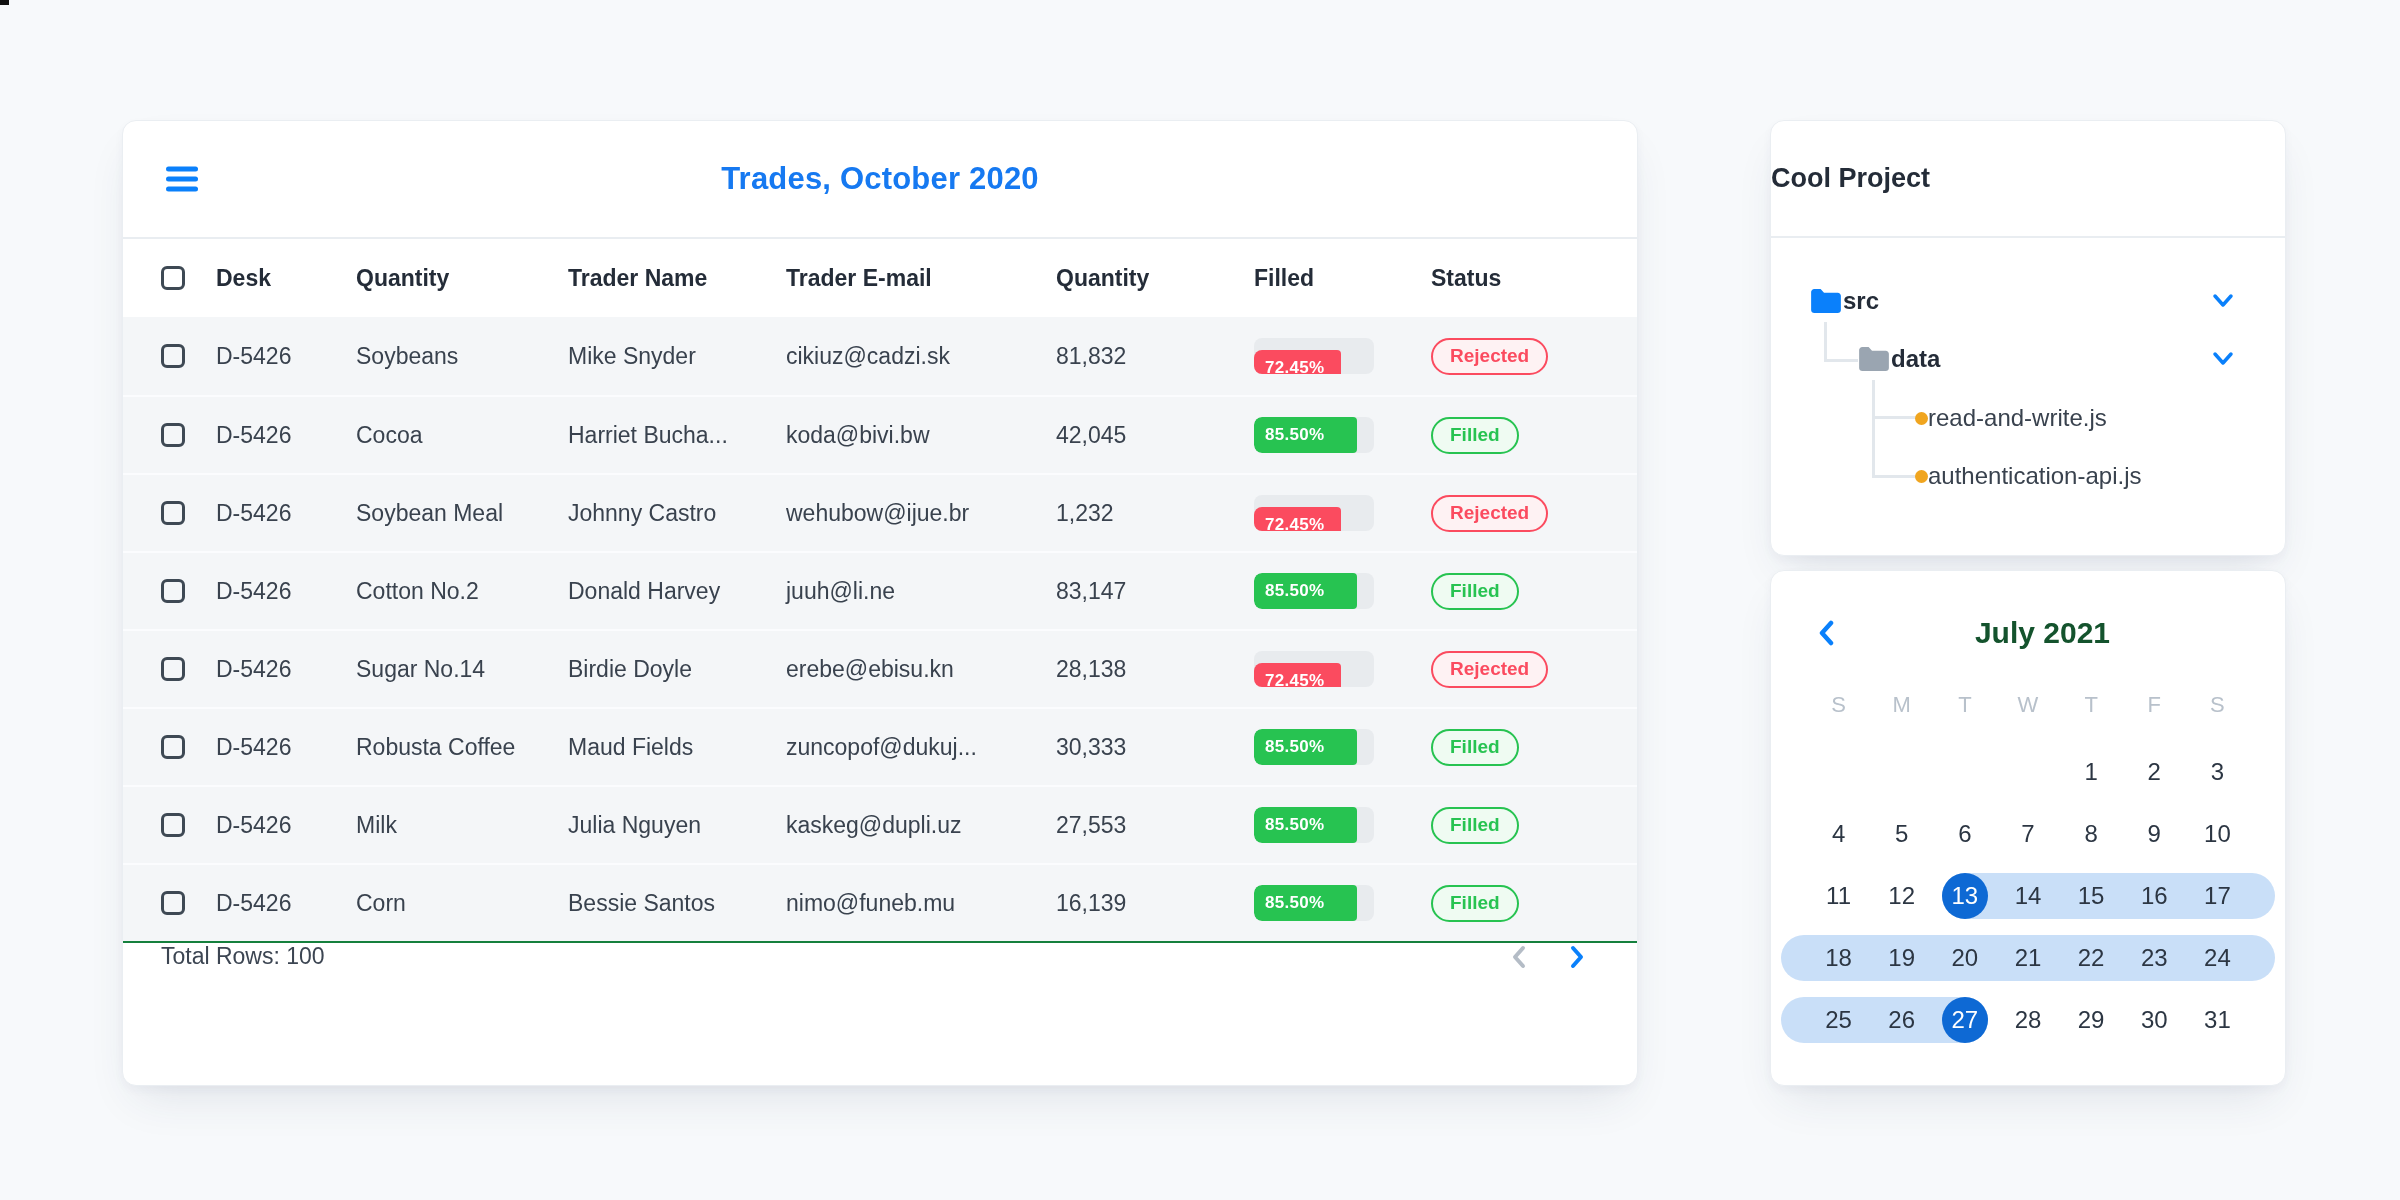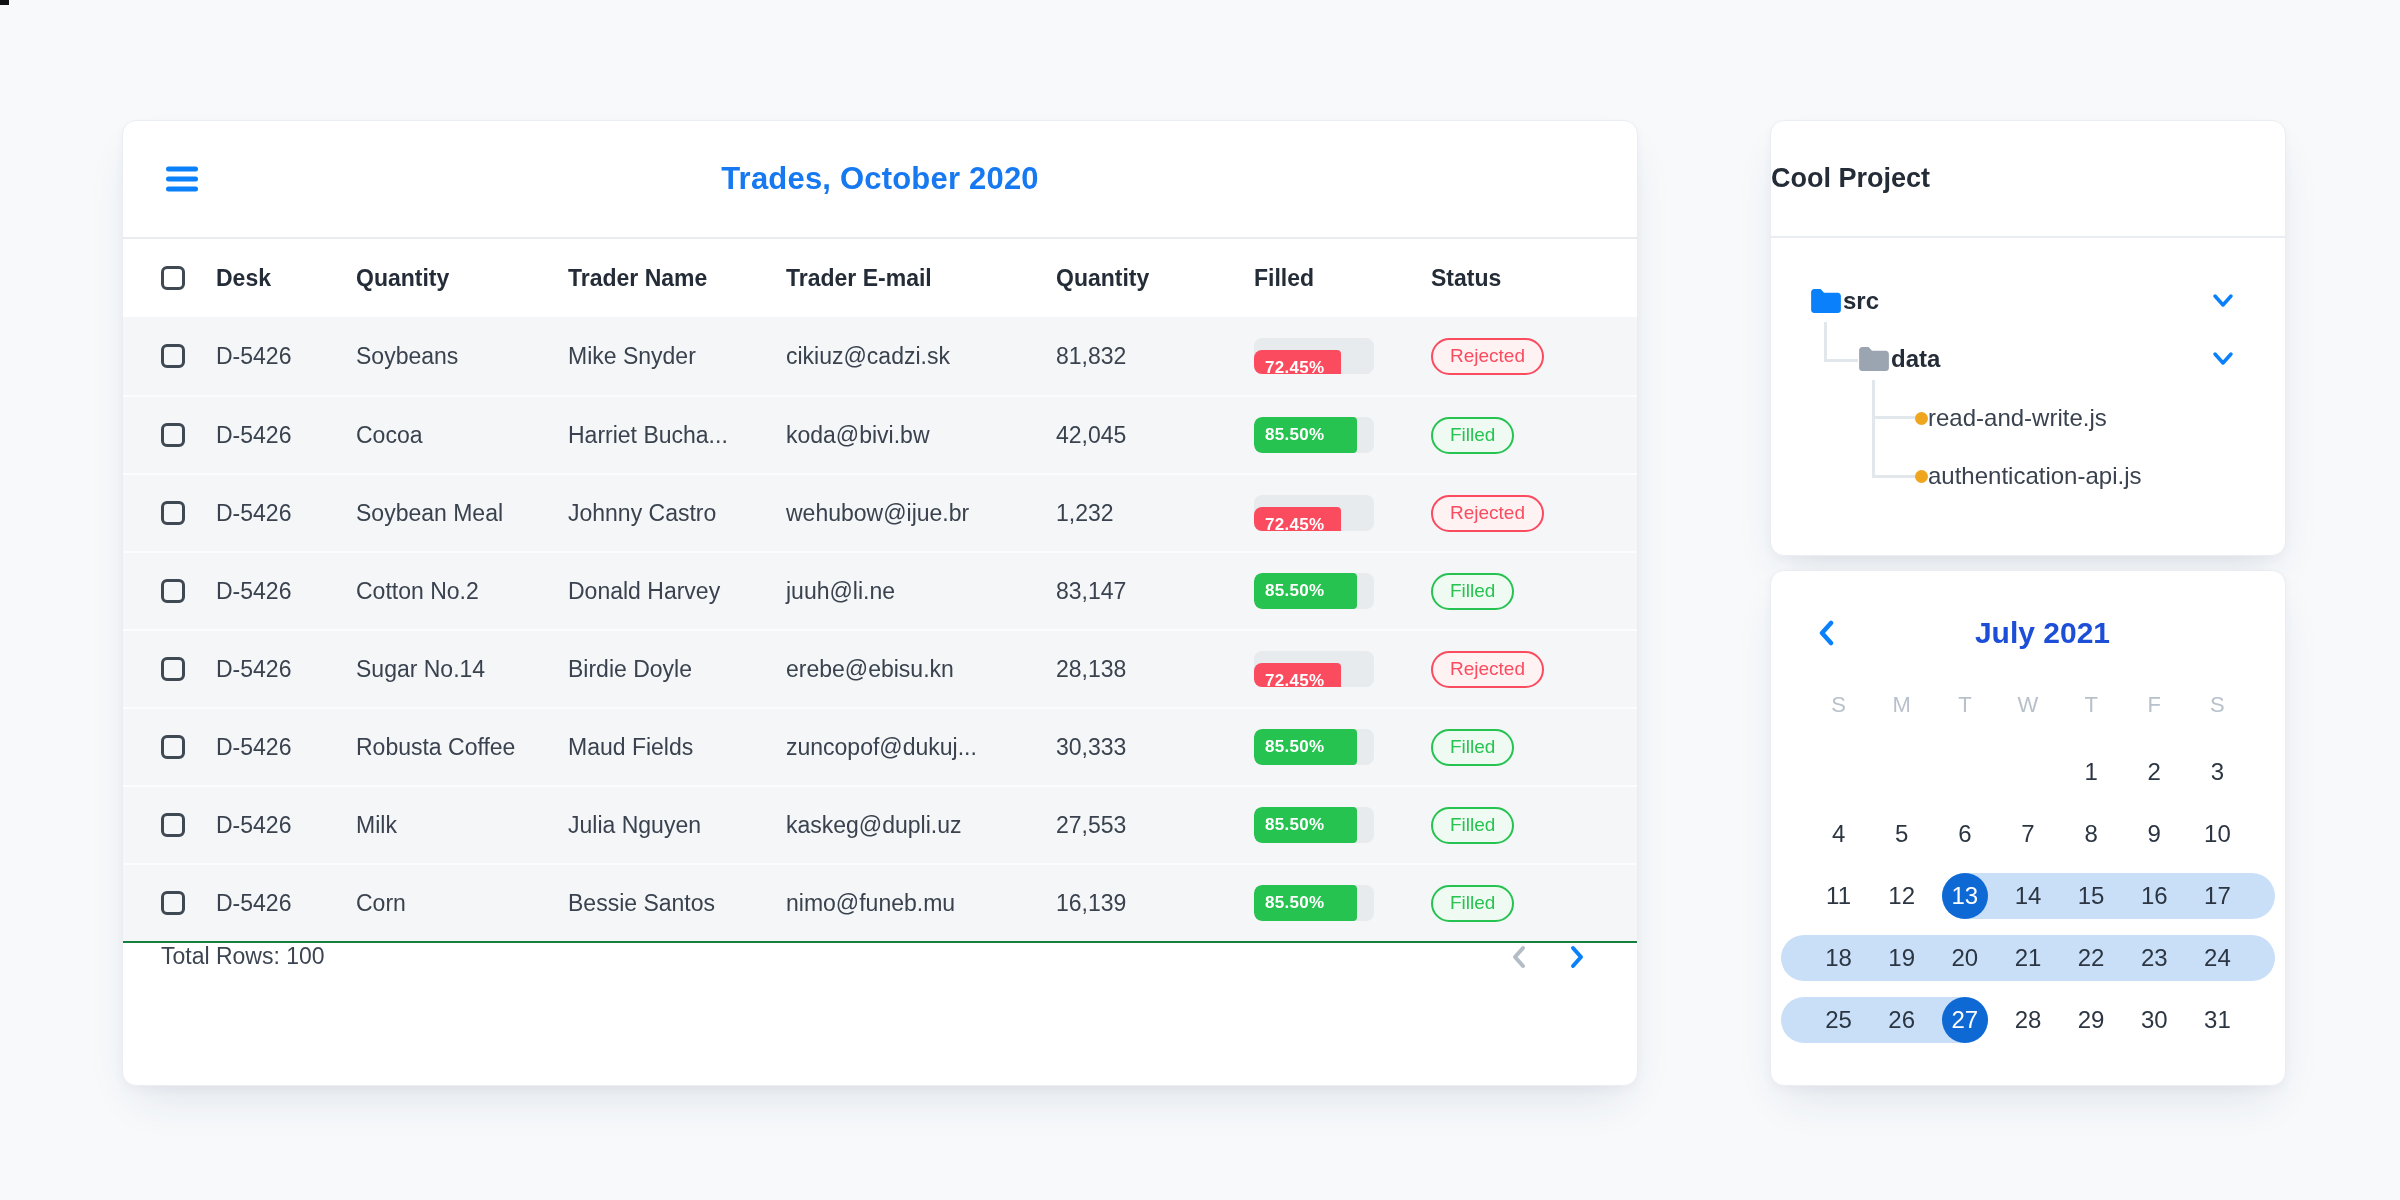--- a/index.html
+++ b/index.html
@@ -32,21 +32,21 @@
   .trow + .trow { border-top:2px solid #fbfcfe; }
   .cb-cell { padding-left:38px; }
   .checkbox { display:block; width:24px; height:24px; border:3px solid #3e4954; border-radius:6px; background:transparent; cursor:pointer; }
 
   .bar { width:120px; height:36px; background:#e8ebee; border-radius:8px; overflow:hidden; }
   .bar-fill { height:100%; border-radius:8px 4px 4px 8px; display:flex; align-items:center; }
   .bar-fill.red { background:#fb4b5f;margin-top:12px; }
   .bar-fill.green { background:#27c351; }
   .bar-fill span { color:#fff; font-weight:bold; font-size:17px; padding-left:11px; white-space:nowrap; letter-spacing:.3px; }
 
-  .pill { display:inline-flex; align-items:center; justify-content:center; height:37px; padding:0 17px; border-radius:999px; border:2px solid; font-size:19px; font-weight:normal; }
+  .pill { display:inline-flex; align-items:center; justify-content:center; height:37px; padding:0 17px; border-radius:999px; border:2px solid; font-size:19px; font-weight:bold; }
   .pill.rejected { color:#fb4b5f; border-color:#fb4b5f; background:#fef2f3; }
   .pill.filled   { color:#27c351; border-color:#27c351; background:#effbf2; }
 
   .tfoot { flex:1 1 auto; border-top:2px solid #15803d; display:flex; align-items:flex-start; padding:0 46px 0 38px; }
   .total-label { font-size:23px; color:#3c4552; }
   .pager { margin-left:auto; display:flex; align-items:center; gap:30px; }
   .pager-btn { width:28px; height:28px; display:flex; align-items:center; justify-content:center; cursor:pointer; background:none; border:none; }
 
   
   .project-card { left:1770px; top:120px; width:516px; height:436px; }
@@ -57,21 +57,21 @@
   .tree-label { font-size:24px; font-weight:bold; color:#242c38; }
   .file-label { font-size:24px; font-weight:normal; color:#39424e; }
   .tree-chevron { position:absolute; left:440px; top:50%; transform:translateY(-50%); cursor:pointer; display:flex; }
   .dot { width:13px; height:13px; border-radius:50%; background:#f0a51f; flex:0 0 13px; }
   .connector { position:absolute; background:#e2e7ec; }
 
   
   .calendar-card { left:1770px; top:570px; width:516px; height:516px; }
   .cal-header { position:relative; height:48px; margin-top:38px; }
   .cal-prev { position:absolute; left:46px; top:50%; transform:translateY(-50%); cursor:pointer; background:none; border:none; display:flex; }
-  .cal-title { text-align:center; line-height:48px; font-size:30px; font-weight:bold; color:#1d4ed8;padding-left:29px; }
+  .cal-title { text-align:center; line-height:48px; font-size:30px; font-weight:bold; color:#14532d;padding-left:29px; }
   .cal-grid-wrap { padding:0 36px; }
   .weekdays { display:grid; grid-template-columns:repeat(7,1fr); margin-top:32px; height:32px; align-items:center; }
   .weekdays span { text-align:center; font-size:22px; color:#b8c1cb; }
   .weeks { margin-top:20px; }
   .week { position:relative; height:62px; display:grid; grid-template-columns:repeat(7,1fr); align-items:center; }
   .band { position:absolute; top:50%; transform:translateY(-50%); height:46px; border-radius:23px; background:#c9dff8; z-index:0; }
   .band.right-open { left:calc(35.7143% - 23px); right:-26px; }
   .band.full { left:-26px; right:-26px; }
   .band.left-open { left:-26px; right:calc(64.2857% - 23px); }
   .day { position:relative; z-index:1; width:46px; height:46px; margin:0 auto; display:flex; align-items:center; justify-content:center; border-radius:50%; font-size:24px; color:#2c3643; cursor:pointer; }

